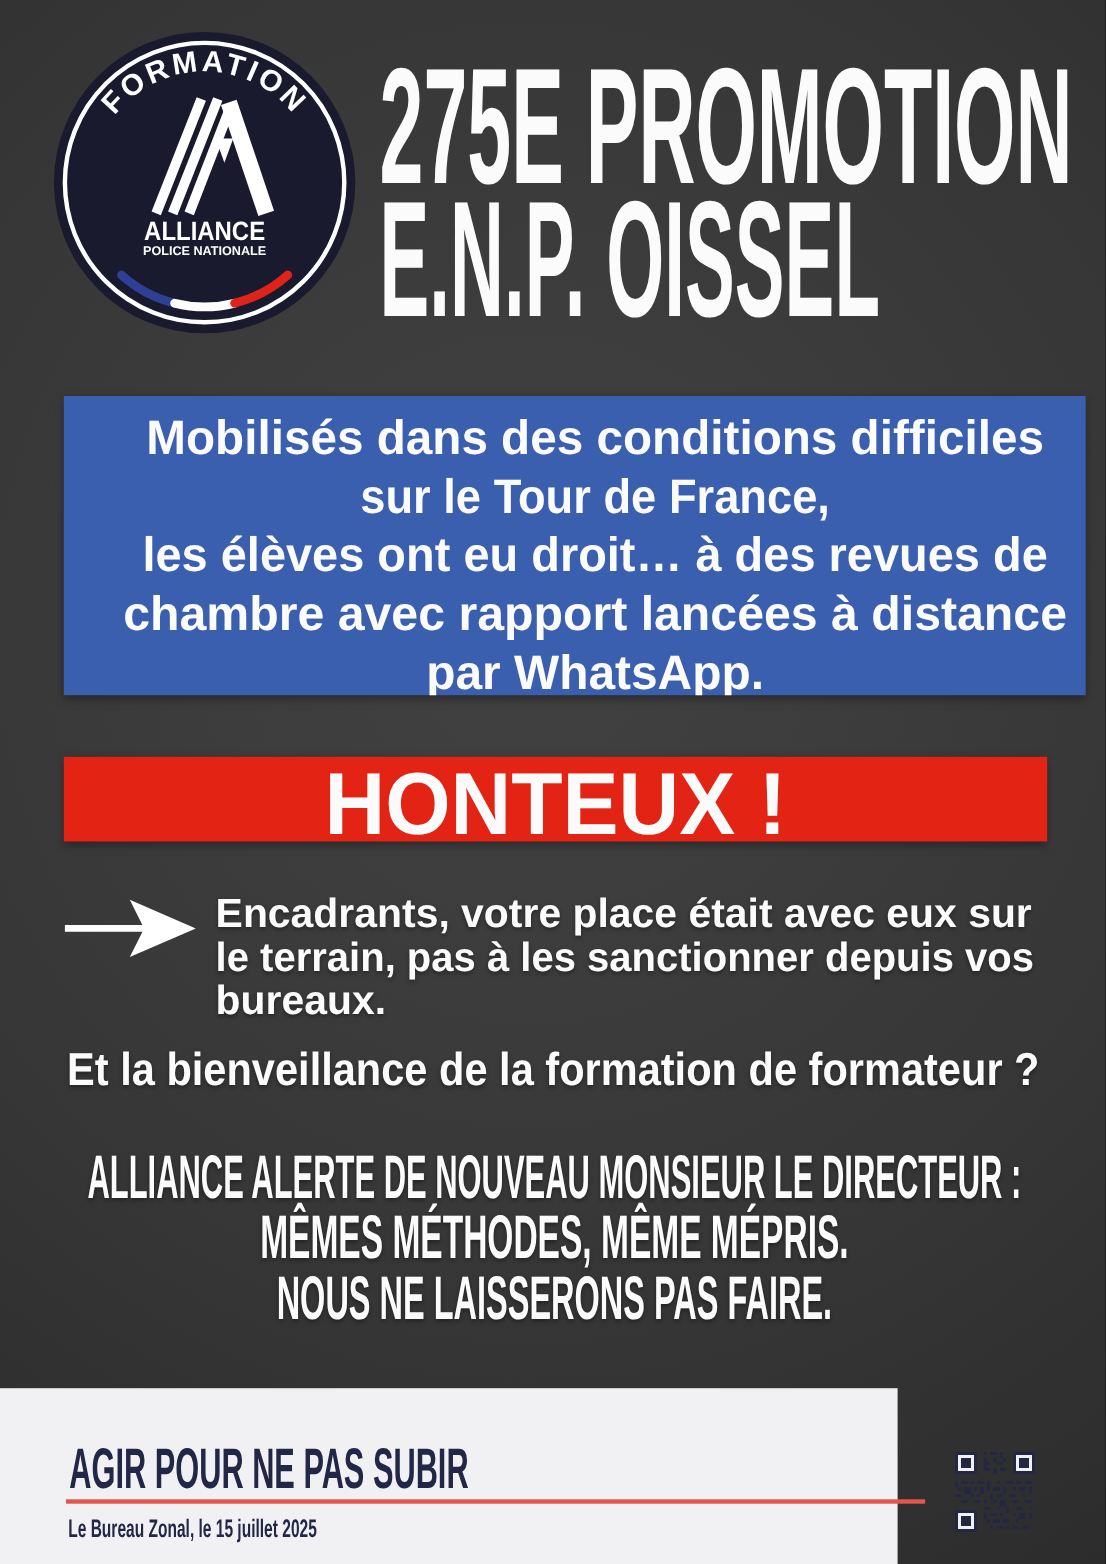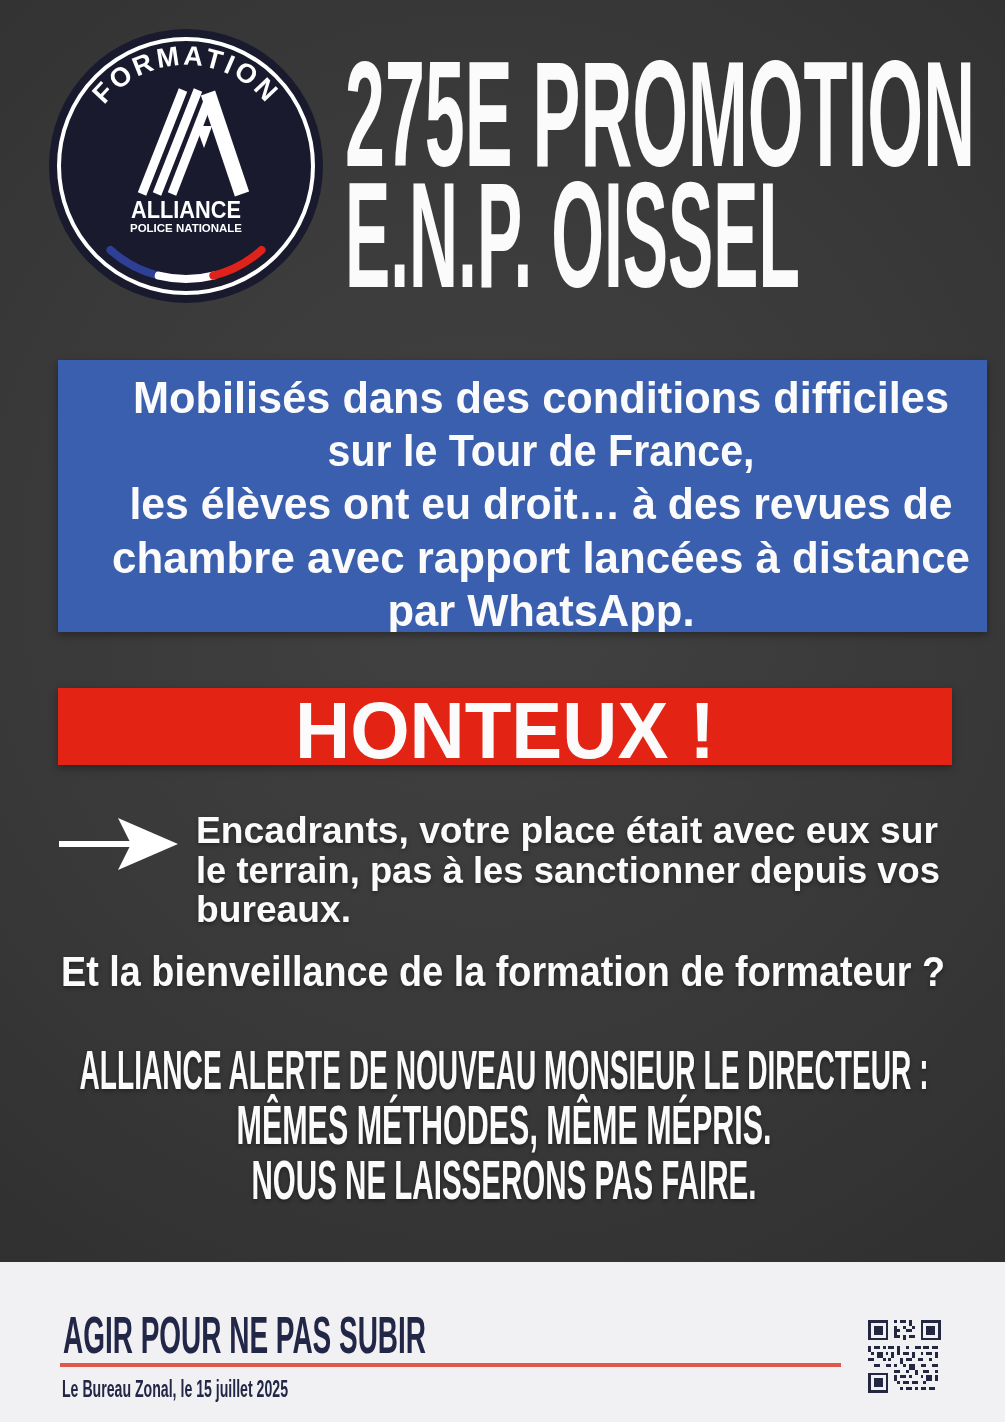--- a/index.html
+++ b/index.html
@@ -14,21 +14,21 @@
   .soft-shadow{filter:drop-shadow(0 2px 2px rgba(0,0,0,.38));}
   .blue-panel{
     left:58px;top:360px;width:892px;height:272px;
     background:#3a5fae;box-shadow:0 3px 8px rgba(0,0,0,.35);padding-left:37px;
   }
   .red-banner{
     left:58px;top:688px;width:894px;height:77px;
     background:#e32313;box-shadow:0 3px 8px rgba(0,0,0,.35);text-align:center;
   }
   .footer{
-    left:0;top:1262px;width:1005px;height:160px;background:#f1f1f3;
+    left:0;top:1262px;width:816px;height:160px;background:#f1f1f3;
   }
   .navy-text text{fill:#232747;}
 </style>
 </head>
 <body>
 
 <div class="poster">
 
   <svg class="abs" style="left:46px;top:26px;" width="280" height="280" viewBox="0 0 280 280">
     <circle cx="140" cy="140" r="137" fill="#191a2e"></circle>

